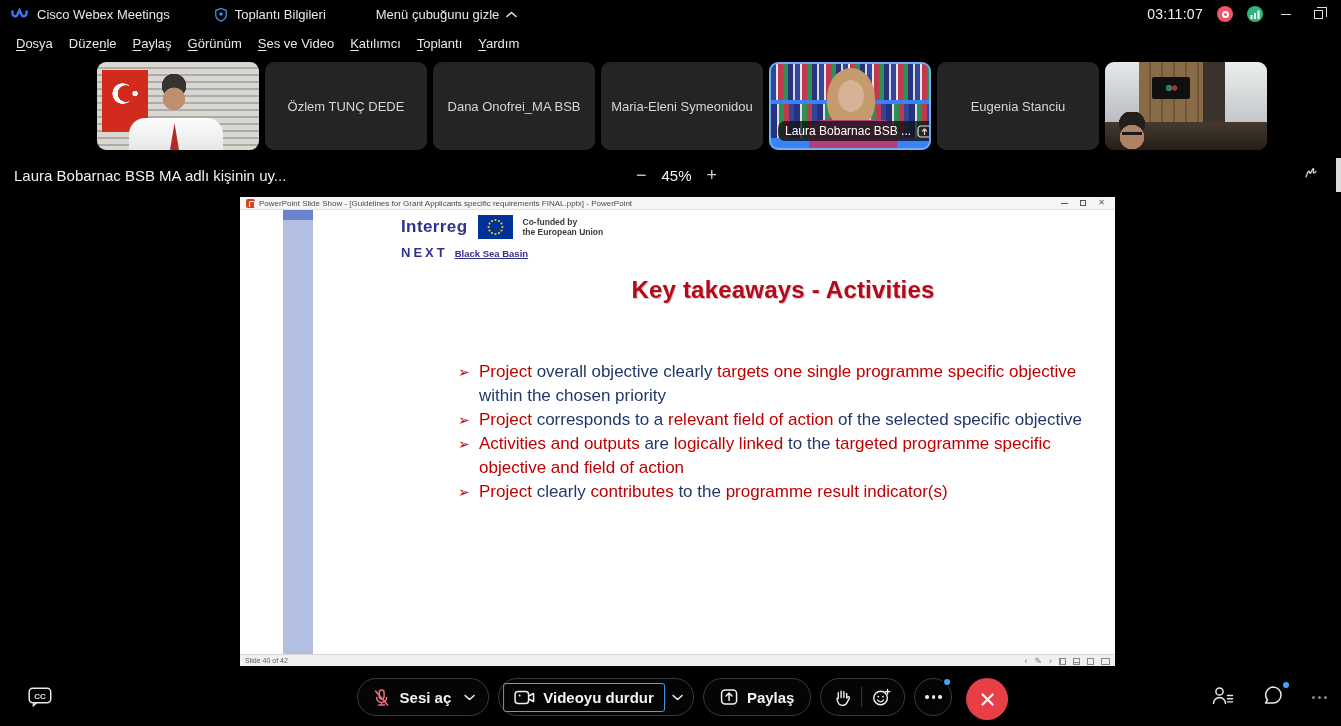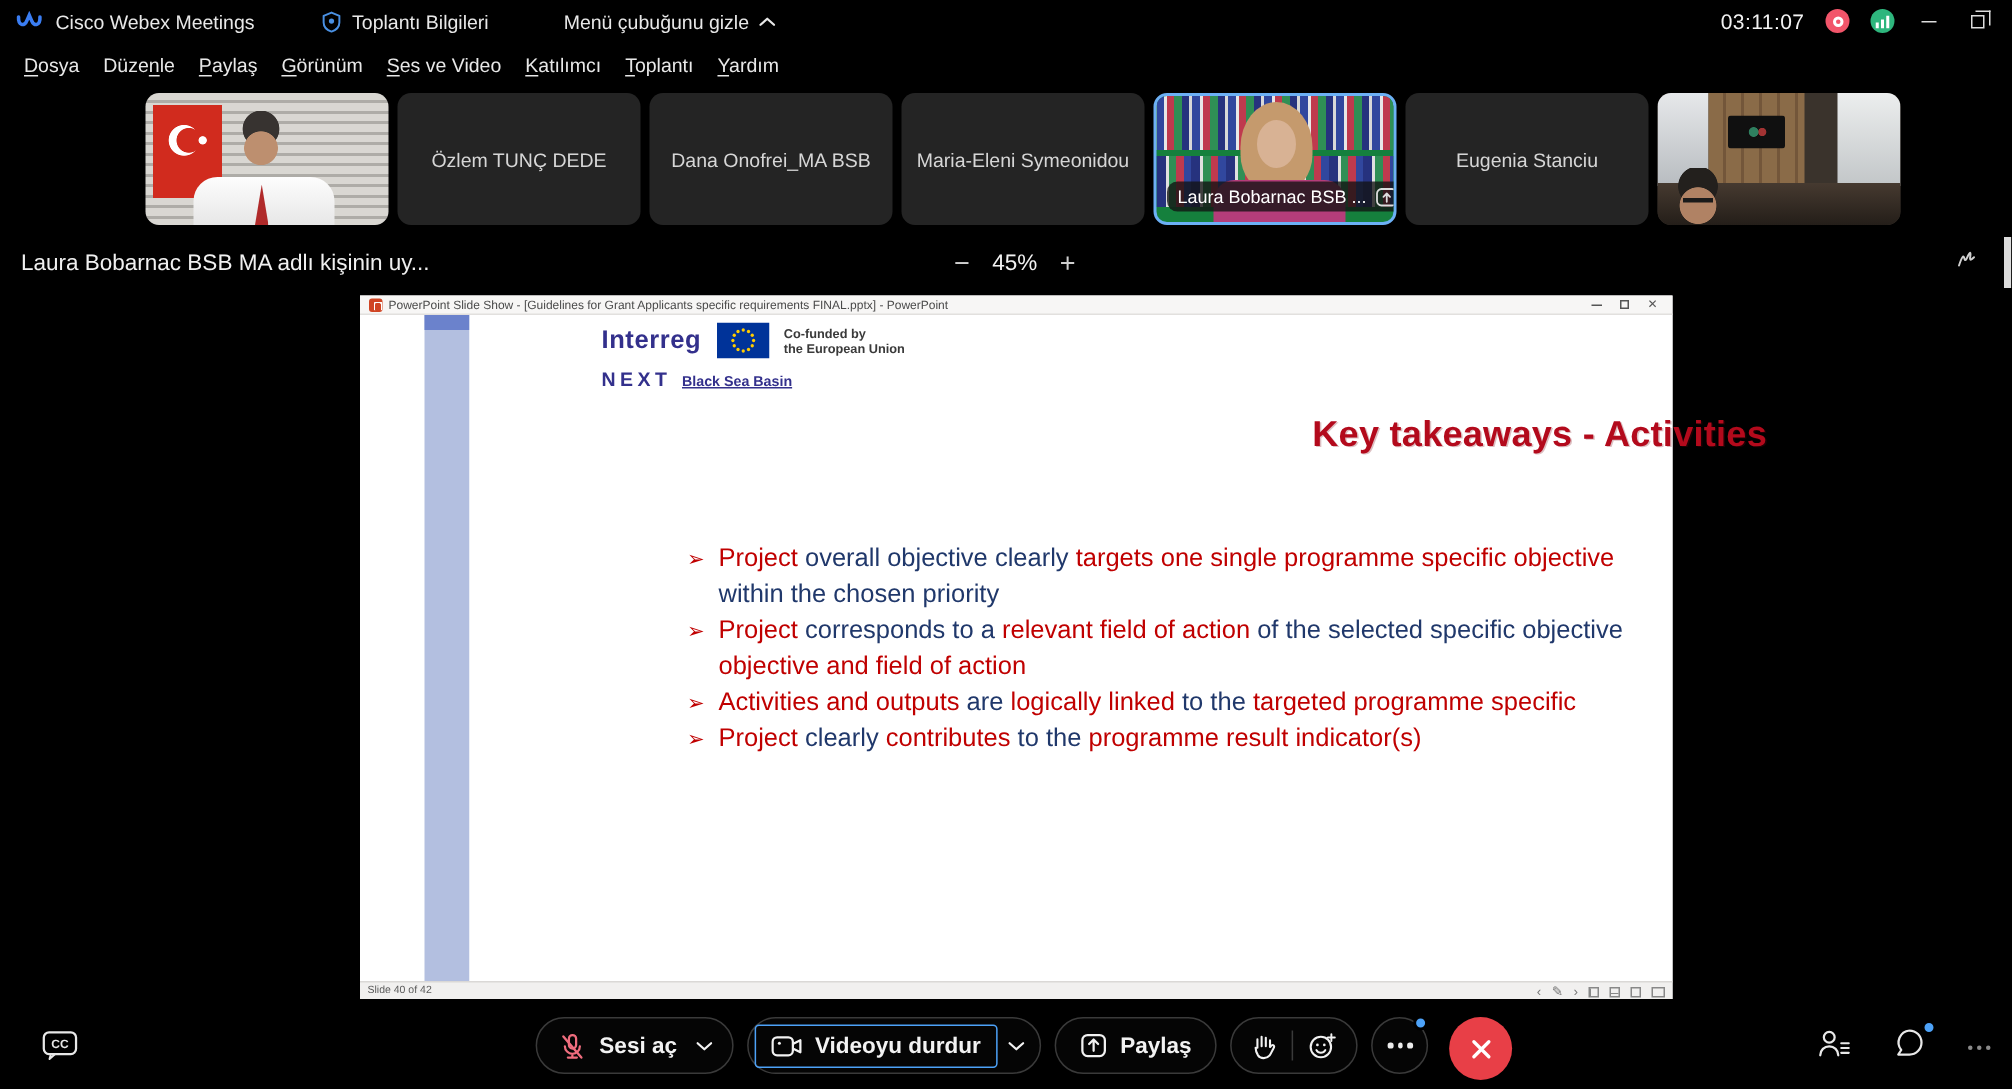--- a/index.html
+++ b/index.html
@@ -40,21 +40,21 @@
      background:radial-gradient(circle at 72% 38%, #fff 0 2.5px, transparent 3px),
                 radial-gradient(circle at 52% 38%, #d12b1e 0 8px, transparent 8.5px),
                 radial-gradient(circle at 45% 38%, #fff 0 10px, transparent 10.5px),
                 #d12b1e; }
   .scene-office .head1 { left:60px; top:12px; width:34px; height:40px;
      background:radial-gradient(circle at 50% 62%, #bd8f6f 0 11px, transparent 11.5px),
                 radial-gradient(circle at 50% 30%, #373330 0 12px, transparent 12.5px); }
   .scene-office .shirt { left:32px; bottom:0; width:94px; height:32px; border-radius:16px 16px 0 0; background:linear-gradient(#fdfdfd,#e7e7e7); }
   .scene-office .tie { left:73px; bottom:0; width:9px; height:27px; background:#b02a2a; clip-path:polygon(50% 0,100% 100%,0 100%); }
   
-  .scene-laura { background:#15803d; }
+  .scene-laura { background:#3b82f6; }
   .scene-laura .shelfA { left:0; top:0; width:100%; height:36px;
      background:repeating-linear-gradient(90deg,#31479e 0 5px,#e8e8e8 5px 7px,#bf3a4e 7px 12px,#2f8f55 12px 17px,#26327e 17px 22px,#d8d8d8 22px 24px); }
   .scene-laura .shelfB { left:0; top:40px; width:100%; height:34px;
      background:repeating-linear-gradient(90deg,#26327e 0 6px,#e0e0e0 6px 8px,#2f8f55 8px 13px,#bf3a4e 13px 18px,#31479e 18px 23px); }
   .scene-laura .lhair { left:56px; top:4px; width:48px; height:60px; border-radius:50% 50% 42% 42%; background:#c59a6d; }
   .scene-laura .lface { left:67px; top:16px; width:26px; height:32px; border-radius:50%; background:#d8b294; }
   .scene-laura .ljacket { left:38px; bottom:0; width:88px; height:28px; border-radius:14px 14px 0 0; background:#b43d7a; }
   
   .scene-room { background:#3a332c; }
   .scene-room .winL { left:0; top:0; width:34px; height:62px; background:linear-gradient(#e6e8ea,#b8bcc0); }
@@ -94,21 +94,21 @@
   .ppt-strip { position:absolute; left:43px; top:13px; width:30px; bottom:12px; background:var(--strip,#b3bfe0); }
   .ppt-strip .thumb { position:absolute; left:0; top:0; width:100%; height:10px; background:#6b82cc; }
   .ppt-content { position:absolute; left:73px; top:13px; right:0; bottom:12px; background:#fff; }
   .logo-block { position:absolute; left:88px; top:5px; }
   .logo-row { display:flex; align-items:center; gap:10px; }
   .interreg { font-size:17px; font-weight:700; color:var(--interreg,#33308c); letter-spacing:.4px; }
   .eu-text { font-size:8.5px; font-weight:700; color:#3a3a3a; line-height:1.2; }
   .next-row { display:flex; align-items:baseline; gap:7px; margin-top:6px; }
   .next { font-size:13px; font-weight:800; letter-spacing:3px; color:var(--interreg,#33308c); }
   .region { font-size:9.5px; font-weight:700; color:var(--interreg,#33308c);text-decoration:underline; }
-  .slide-title { position:absolute; left:75px; top:66px; width:790px; text-align:right; font-size:24px; font-weight:700; color:var(--slide_red,#bb0a1e); text-shadow:1px 1px 0 rgba(120,0,10,.25); letter-spacing:.2px; }
+  .slide-title { position:absolute; left:75px; top:66px; width:790px; text-align:center; font-size:24px; font-weight:700; color:var(--slide_red,#bb0a1e); text-shadow:1px 1px 0 rgba(120,0,10,.25); letter-spacing:.2px; }
   .bullets { position:absolute; left:145px; top:150px; width:700px; font-size:17px; }
   .slide-line { line-height:24px; white-space:nowrap; }
   .slide-line.cont { padding-left:21px; }
   .bmark { display:inline-block; width:21px; color:var(--bullet_red,#c00000); font-size:14px; }
   .sr { color:var(--bullet_red,#c00000); }
   .sn { color:var(--slide_navy,#20386b); }
   .ppt-statusbar { position:absolute; left:0; bottom:0; width:100%; height:12px; background:#f1f0ef; border-top:1px solid #dad8d6; }
   .ppt-status-left { position:absolute; left:5px; top:2px; font-size:7px; color:#5a5a5a; }
   .ppt-status-icons { position:absolute; right:5px; top:1px; display:flex; align-items:center; gap:7px; height:10px; }
   .psi { color:#777; font-size:9px; line-height:10px; }
@@ -312,22 +312,22 @@
             <span class="next">NEXT</span>
             <span class="region">Black Sea Basin</span>
           </div>
         </div>
 
         <div class="slide-title">Key takeaways - Activities</div>
         <div class="bullets" id="bullets">
             <div class="slide-line"><span class="bmark">➢</span><span class="sr">Project </span><span class="sn">overall objective clearly </span><span class="sr">targets one single programme specific objective</span></div>
             <div class="slide-line cont"><span class="sn">within the chosen priority</span></div>
             <div class="slide-line"><span class="bmark">➢</span><span class="sr">Project </span><span class="sn">corresponds to a </span><span class="sr">relevant field of action </span><span class="sn">of the selected specific objective</span></div>
+            <div class="slide-line"><span class="bmark">➢</span><span class="sr">Activities and outputs </span><span class="sn">are </span><span class="sr">logically linked </span><span class="sn">to the </span><span class="sr">targeted programme specific</span></div>
             <div class="slide-line cont"><span class="sr">objective and field of action</span></div>
-            <div class="slide-line"><span class="bmark">➢</span><span class="sr">Activities and outputs </span><span class="sn">are </span><span class="sr">logically linked </span><span class="sn">to the </span><span class="sr">targeted programme specific</span></div>
             <div class="slide-line"><span class="bmark">➢</span><span class="sr">Project </span><span class="sn">clearly </span><span class="sr">contributes </span><span class="sn">to the </span><span class="sr">programme result indicator(s)</span></div>
           </div>
       </div>
 
       <div class="ppt-statusbar">
         <span class="ppt-status-left">Slide 40 of 42</span>
         <span class="ppt-status-icons">
           <span class="psi">‹</span>
           <span class="psi">✎</span>
           <span class="psi">›</span>

